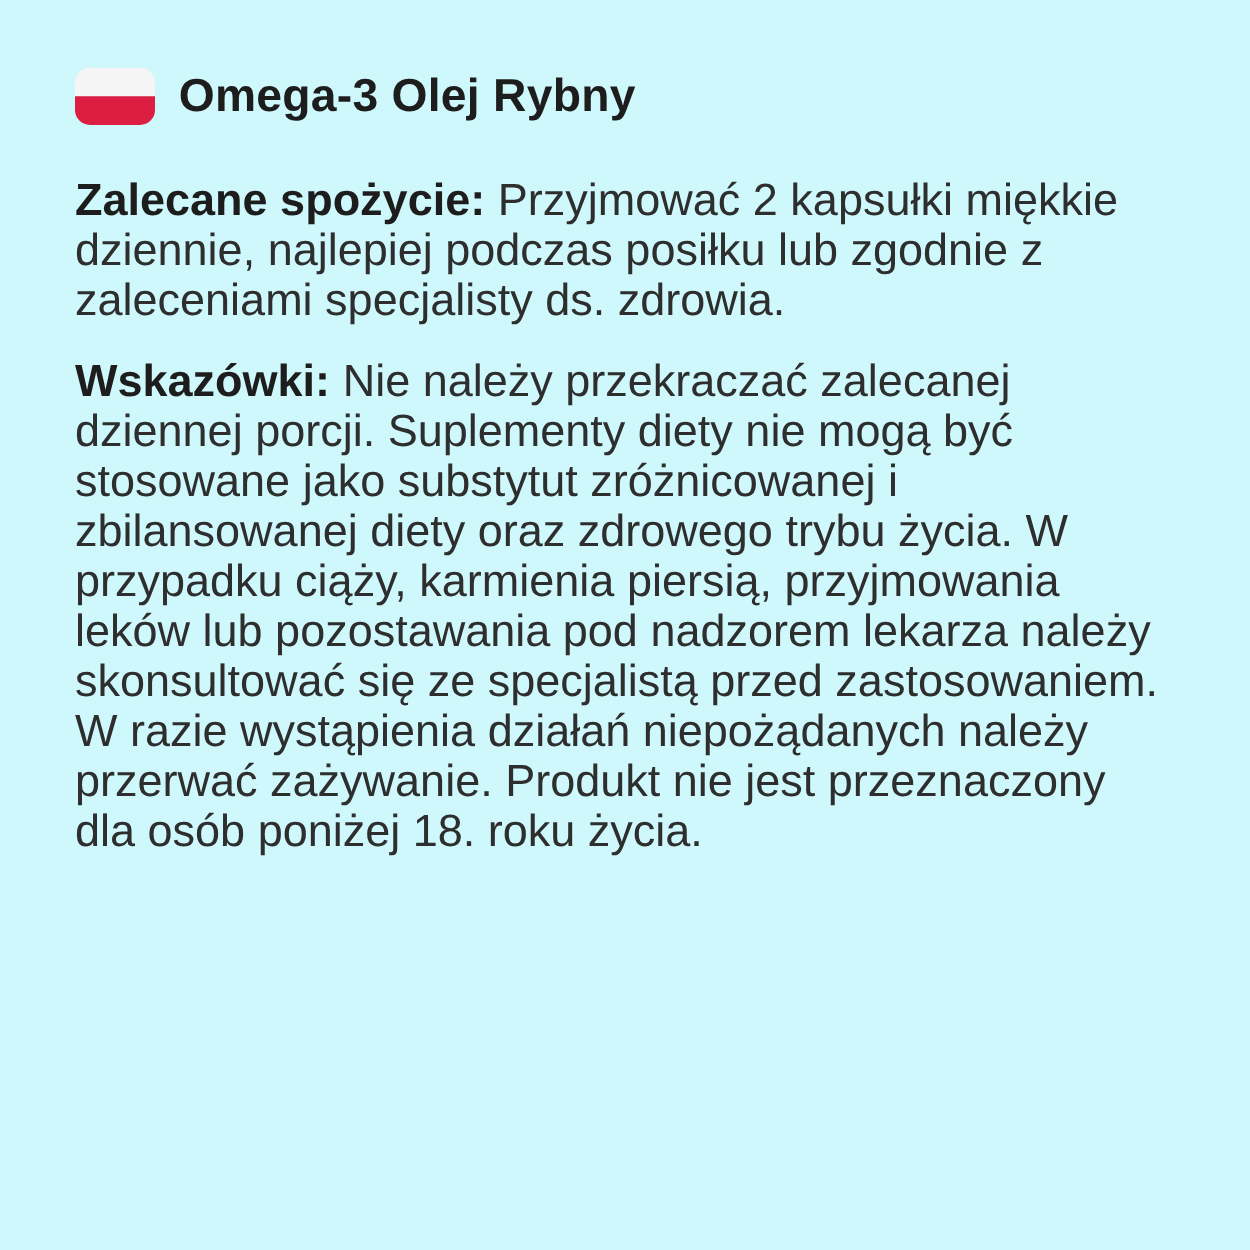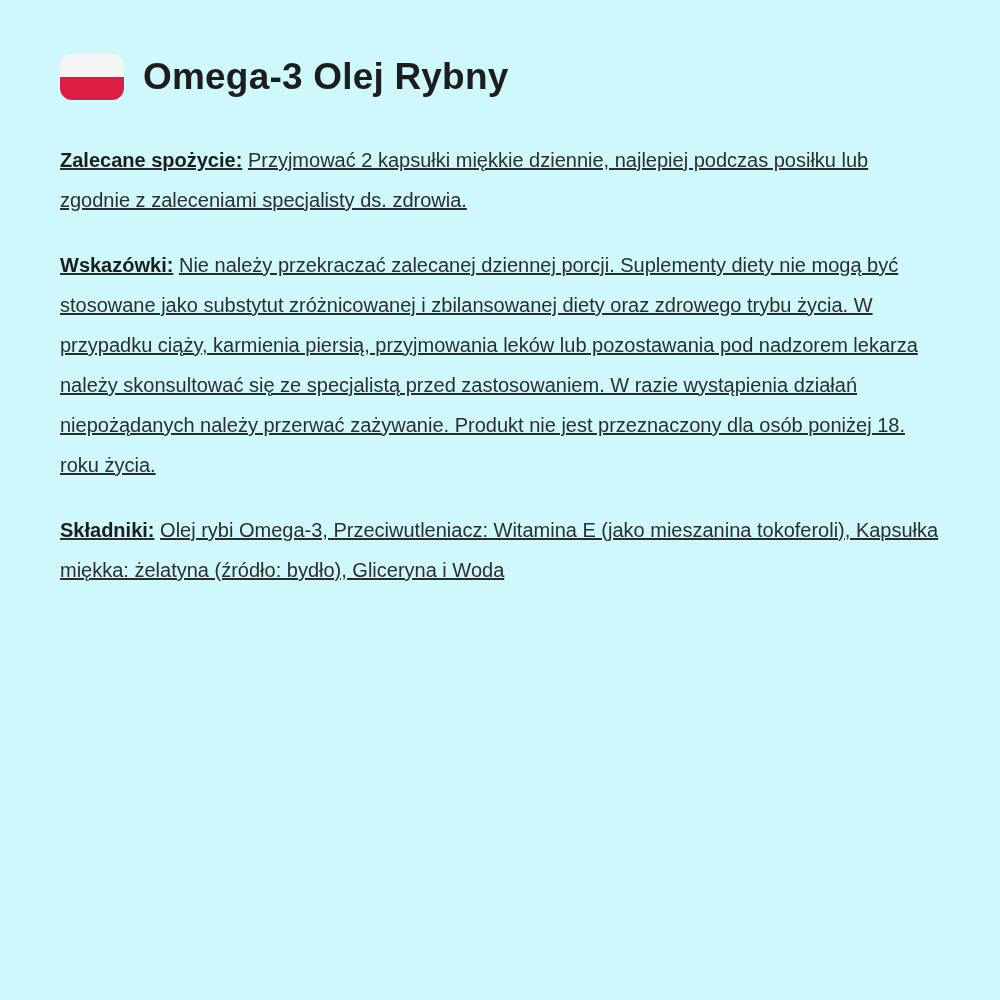--- a/index.html
+++ b/index.html
@@ -39,25 +39,24 @@
   .flag-bottom { flex: 1; }
   .title {
     font-size: 37px;
     font-weight: 700;
     margin: 0;
     color: #1d1d1d;
     letter-spacing: 0.2px;
     line-height: 1.1;
   }
   .section {
-    font-size: 20px;
+    font-size: 36px;
     line-height: 40px;
     margin: 0 0 25px 0;
     max-width: 885px;
-    text-decoration: underline;
   }
   .section .lead {
     font-weight: 700;
     color: #1d1d1d;
     margin-right: 0.28em;
   }
   .section .body-text {
     font-weight: 400;
     color: #2e2e2e;
   }
@@ -77,17 +76,14 @@
 
   <p class="section">
     <span class="lead">Zalecane spożycie:</span><span class="body-text">Przyjmować 2 kapsułki miękkie dziennie, najlepiej podczas posiłku lub zgodnie z zaleceniami specjalisty ds. zdrowia.</span>
   </p>
 
   <p class="section">
     <span class="lead">Wskazówki:</span><span class="body-text">Nie należy przekraczać zalecanej dziennej porcji. Suplementy diety nie mogą być stosowane jako substytut zróżnicowanej i zbilansowanej diety oraz zdrowego trybu życia. W przypadku ciąży, karmienia piersią, przyjmowania leków lub pozostawania pod nadzorem lekarza należy skonsultować się ze specjalistą przed zastosowaniem. W razie wystąpienia działań niepożądanych należy przerwać zażywanie. Produkt nie jest przeznaczony dla osób poniżej 18. roku życia.</span>
   </p>
 
 
-  <p class="section">
-    <span class="lead">Składniki:</span><span class="body-text">Olej rybi Omega-3, Przeciwutleniacz: Witamina E (jako mieszanina tokoferoli), Kapsułka miękka: żelatyna (źródło: bydło), Gliceryna i Woda</span>
-  </p>
 
 </div>
 
 </body></html>

